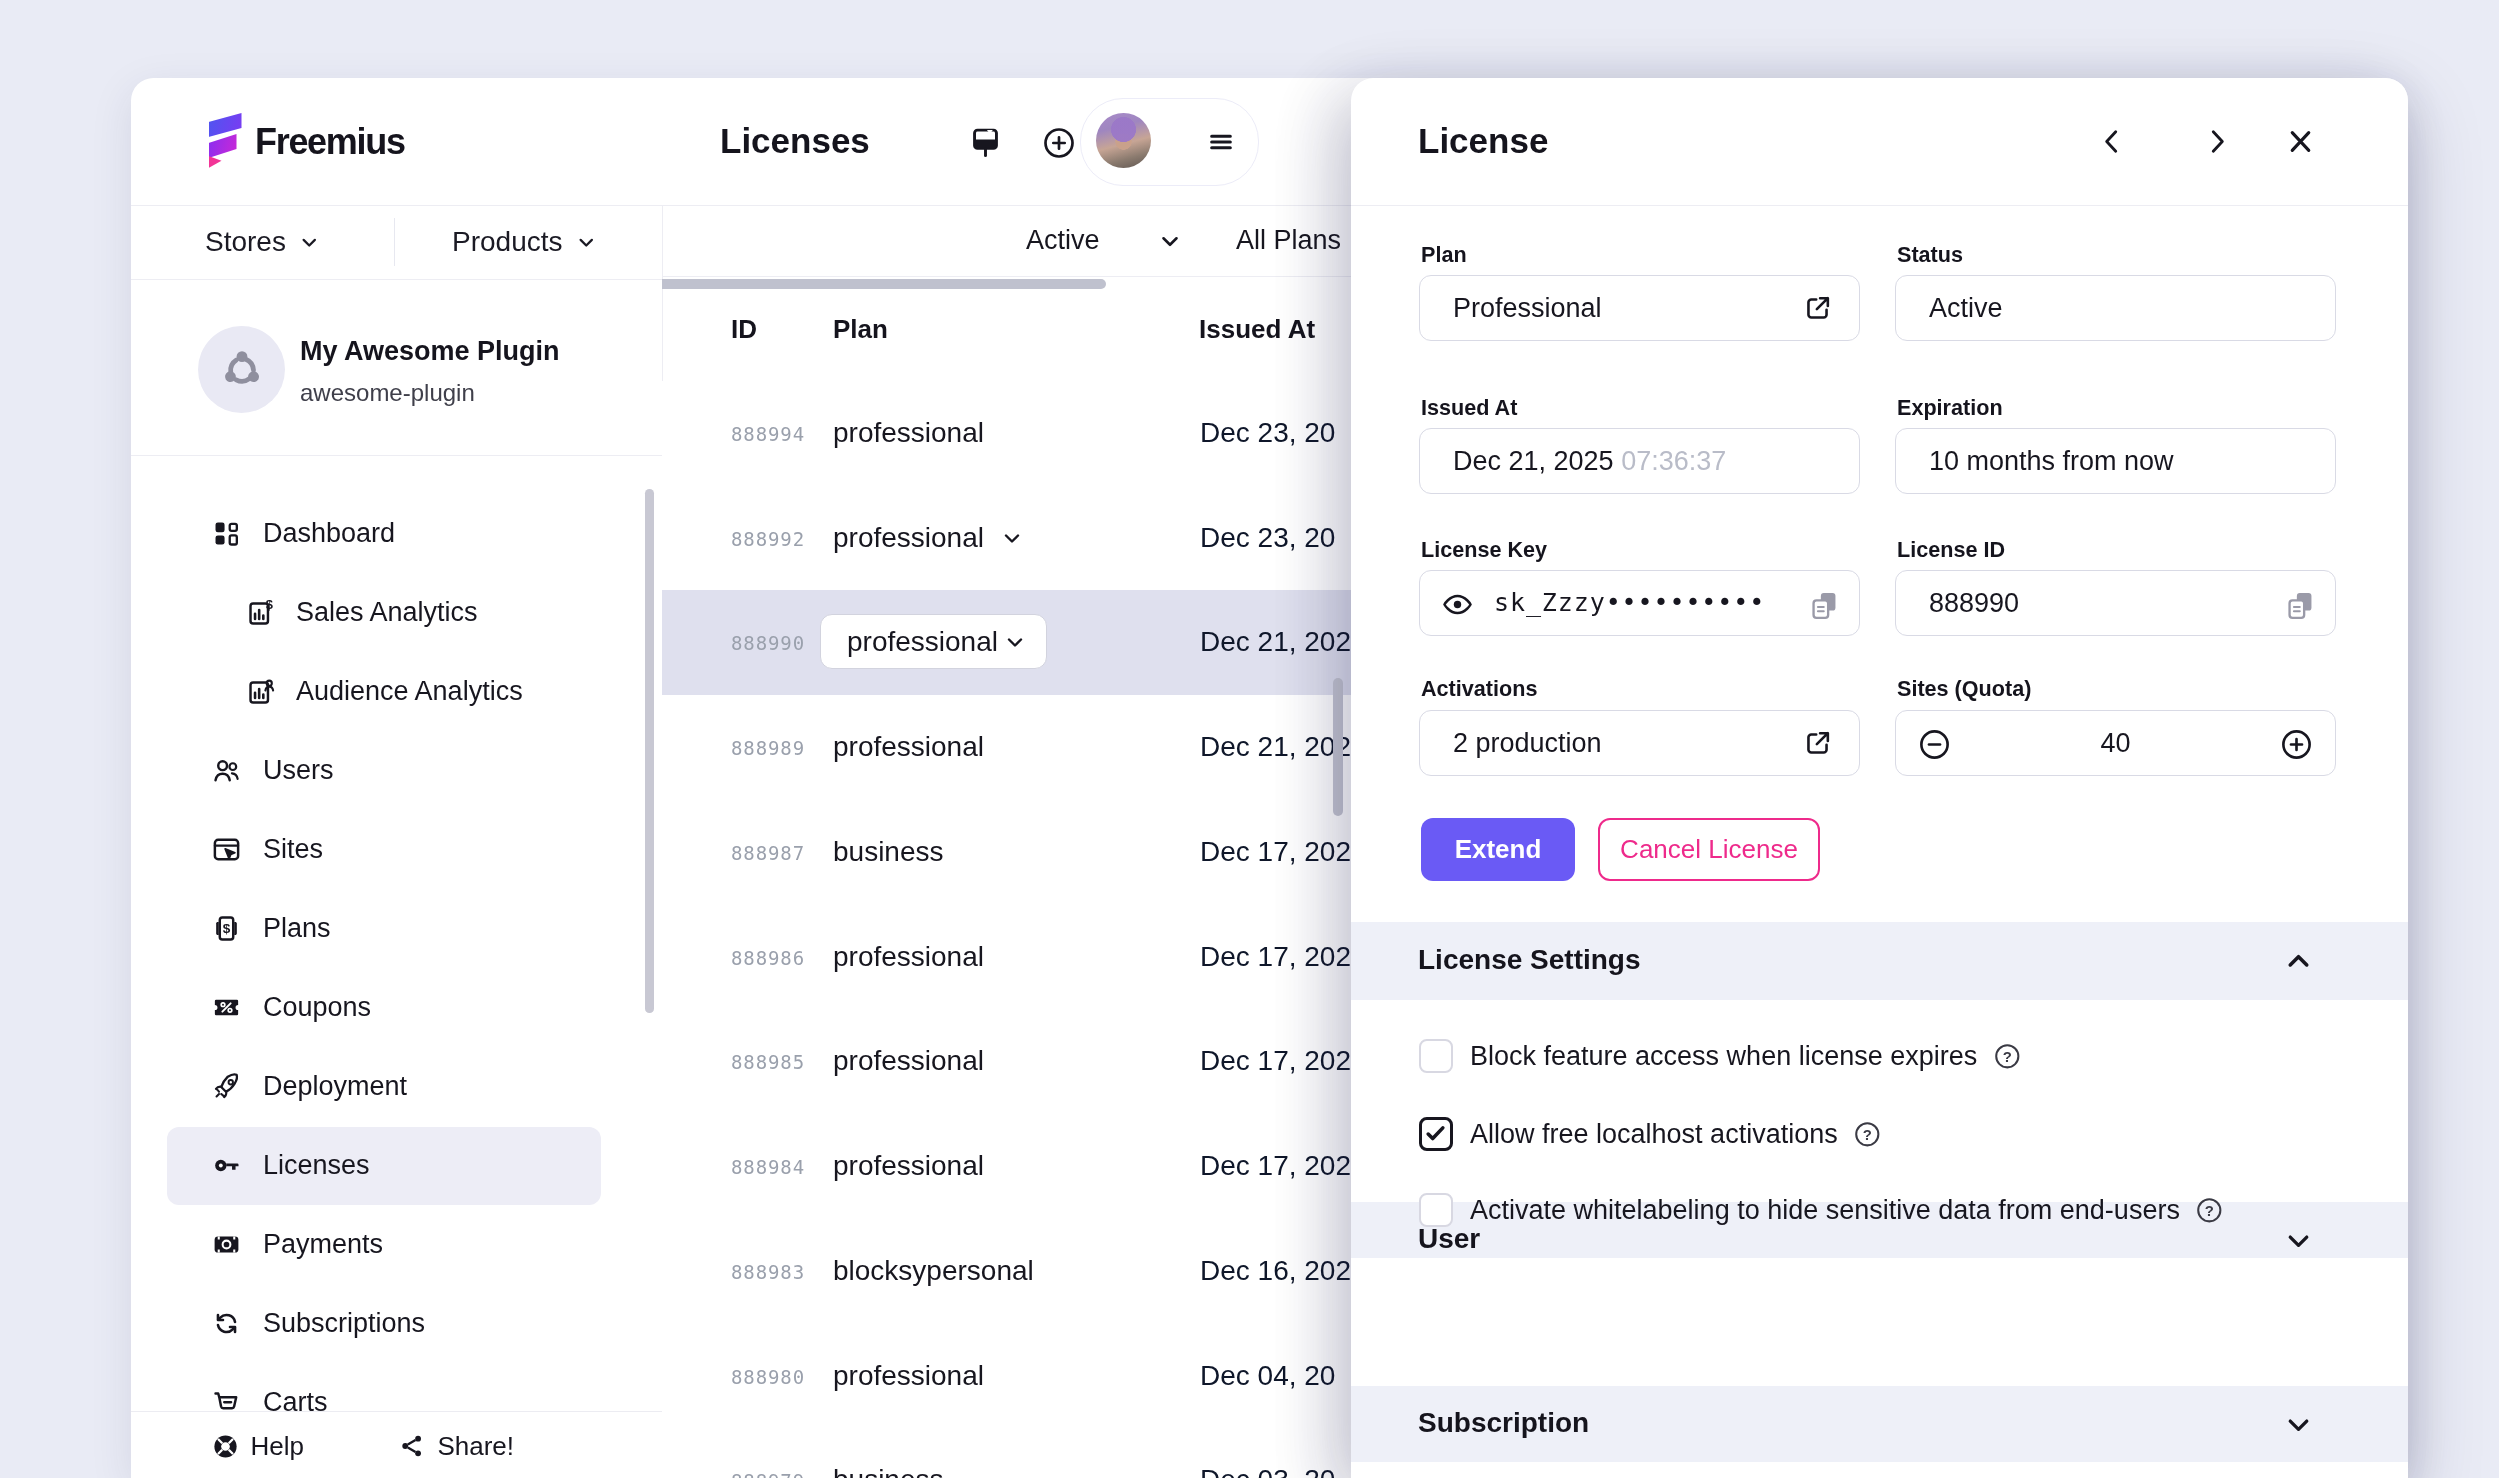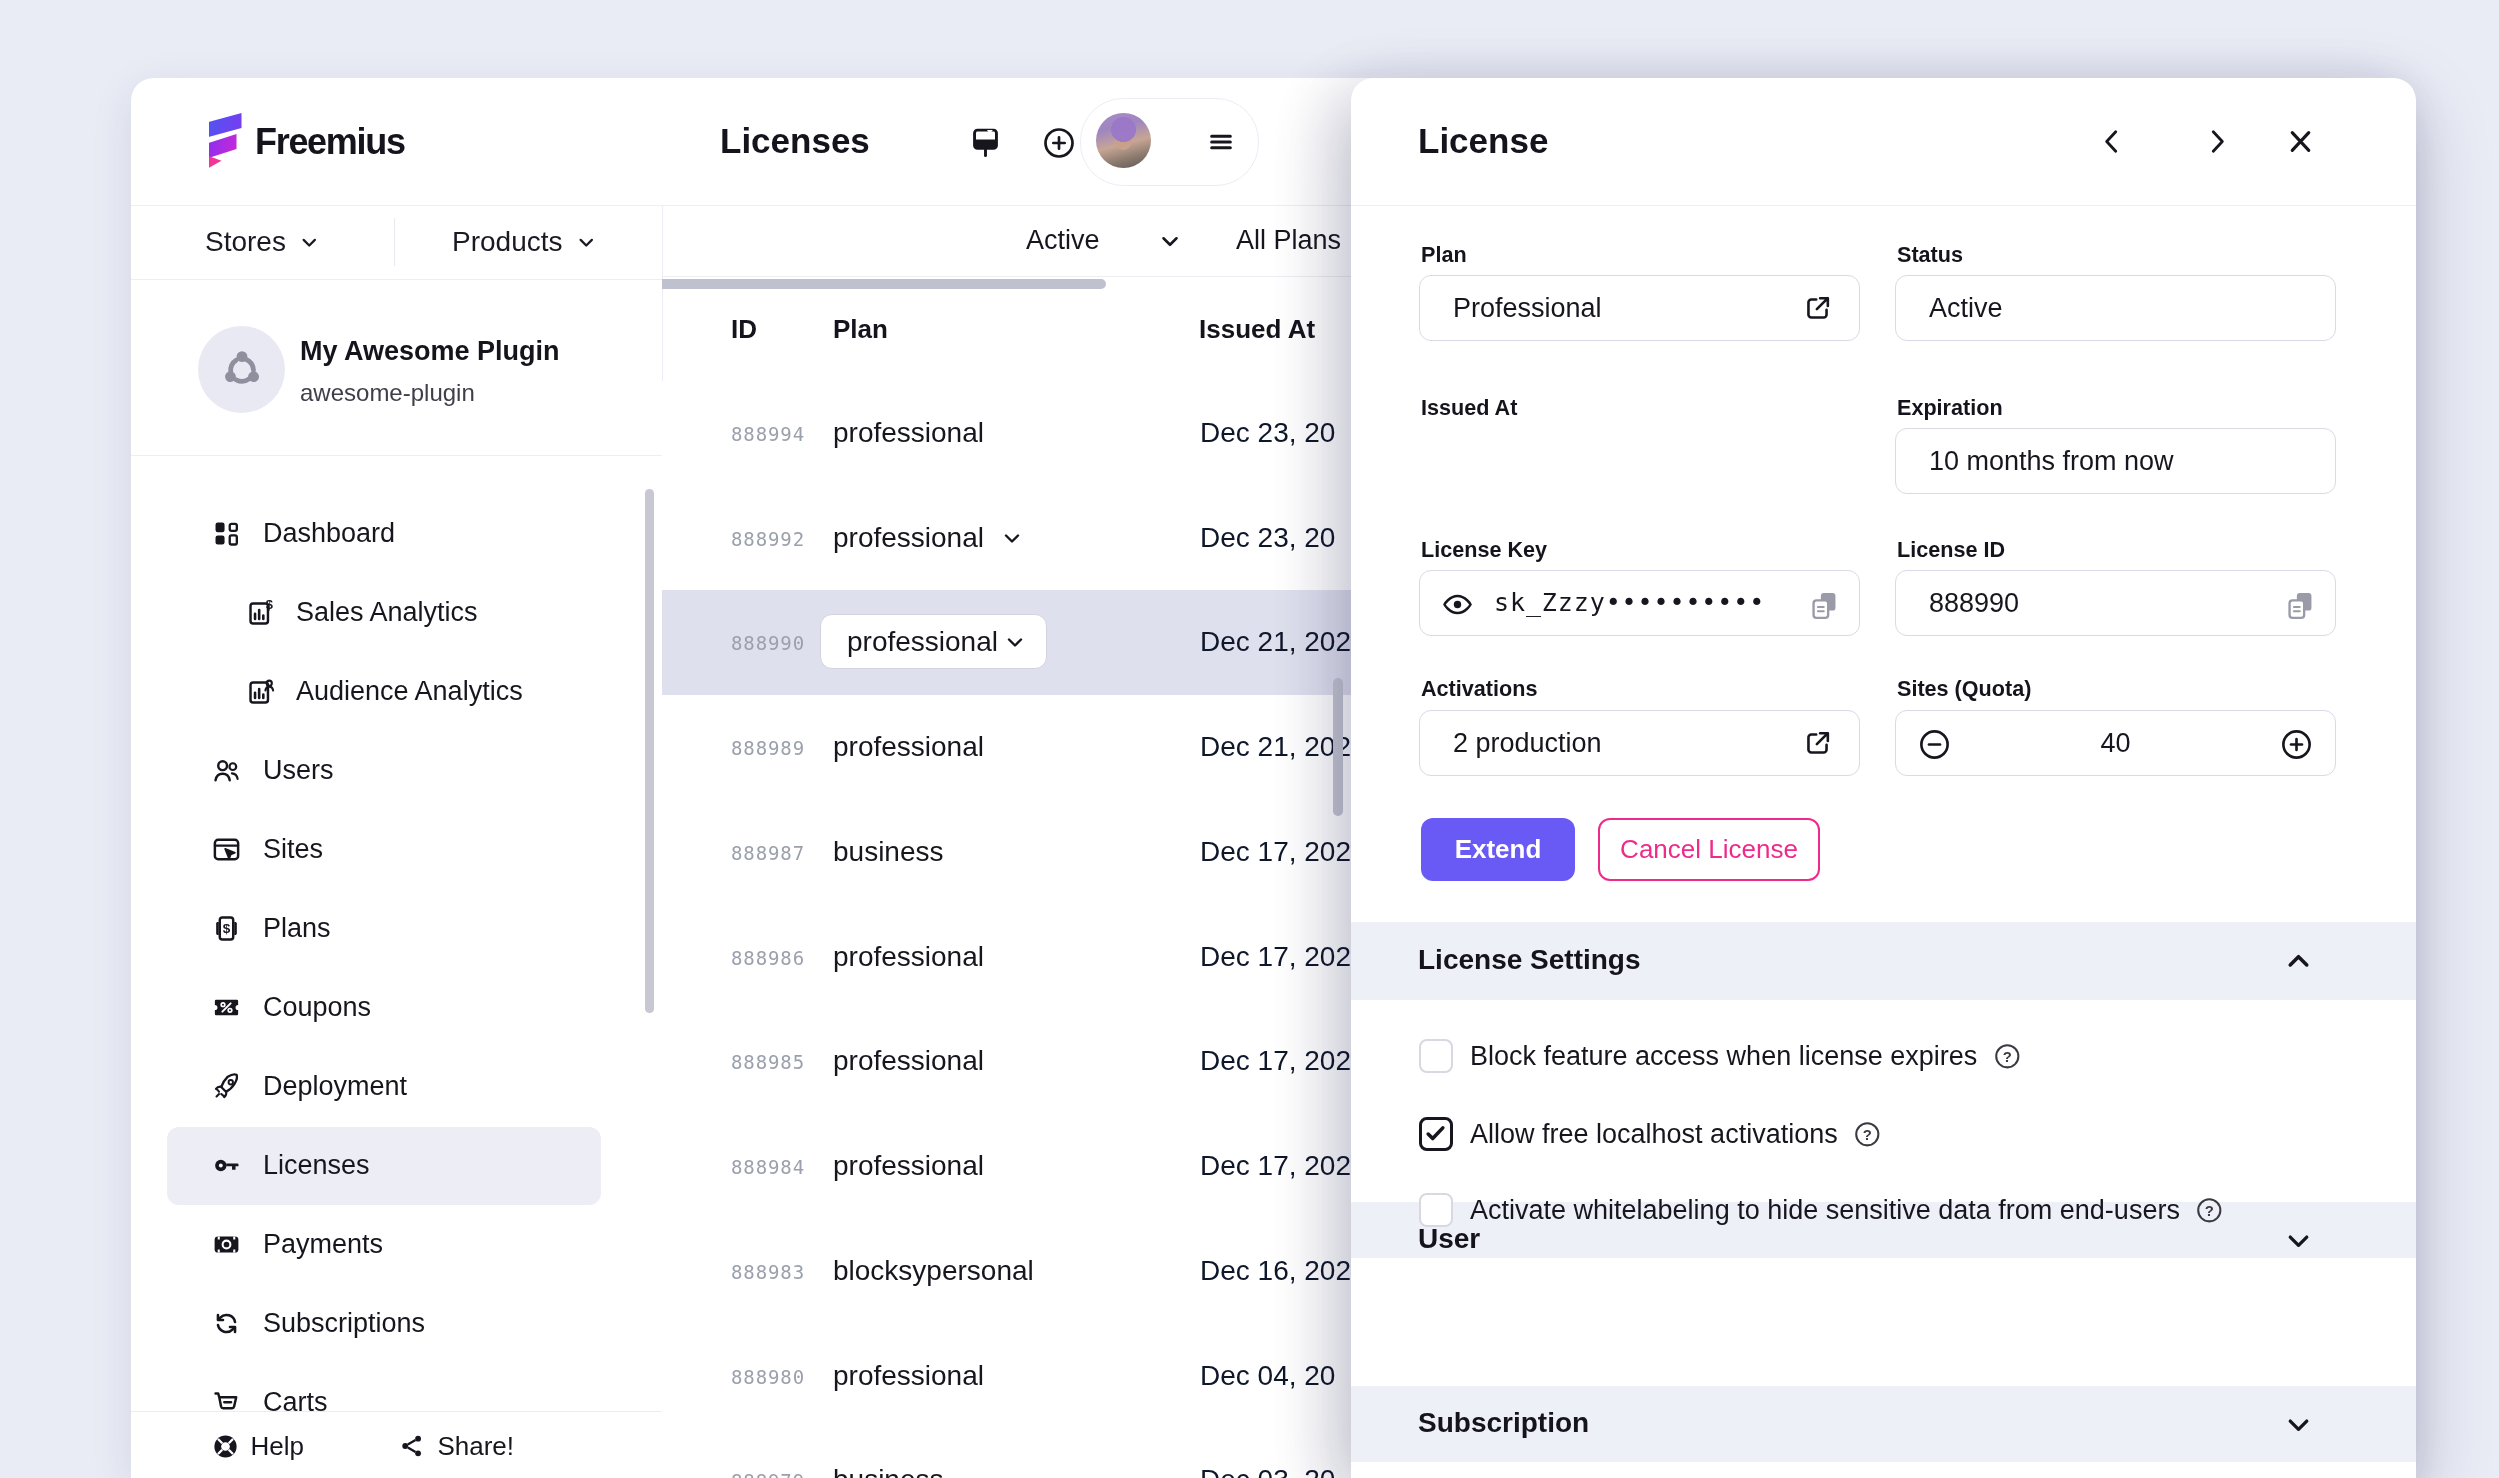--- a/index.html
+++ b/index.html
@@ -77,21 +77,21 @@
   .row .rid{position:absolute;left:69px;top:42px;font-family:"DejaVu Sans Mono",monospace;font-size:19px;color:#9aa0ac;letter-spacing:0.9px;}
   .row .rplan{position:absolute;left:171px;top:36px;font-size:28px;color:#17161f;display:flex;align-items:center;gap:15.6px;}
   .row .rplan .chev{width:24px;height:24px;color:#17161f;}
   .row .plan-pill{position:absolute;left:158px;top:24px;width:227px;height:55px;background:#fff;border:1.7px solid #d2d3de;border-radius:12px;display:flex;align-items:center;justify-content:space-between;padding:0 19px 0 26px;box-sizing:border-box;font-size:28px;cursor:pointer;}
   .row .plan-pill .chev{width:24px;height:24px;}
   .row .rdate{position:absolute;left:538px;top:36px;font-size:28px;color:#0f172a;white-space:nowrap;}
   .table-scrollbar{position:absolute;left:1202px;top:600px;width:9.5px;height:138px;border-radius:5.2px;background:#c5c6d1;}
 
   
   .panel{position:absolute;left:1351px;top:78px;width:1057px;height:1400px;background:#fff;border-radius:22.5px 22.5px 0 0;
-         box-shadow:-21px 15.6px 61px rgba(30,30,75,.14), 0 26px 78px rgba(30,30,75,.20);overflow:hidden;padding-left:8px;}
+         box-shadow:-21px 15.6px 61px rgba(30,30,75,.14), 0 26px 78px rgba(30,30,75,.20);overflow:hidden;}
   .panel-header{position:absolute;left:0;top:0;width:100%;height:127px;border-bottom:1.7px solid #ededf3;}
   .panel-title{position:absolute;left:67px;top:43px;font-size:35px;font-weight:700;color:#15141d;}
   .pnav{position:absolute;top:42px;width:42px;height:42px;color:#17161f;cursor:pointer;display:flex;align-items:center;justify-content:center;}
 
   .flabel{position:absolute;font-size:21.6px;font-weight:700;color:#15141d;}
   .fbox{position:absolute;width:441px;height:66px;border:1.7px solid #d9dae5;border-radius:12px;background:#fff;box-sizing:border-box;cursor:text;}
   .fbox .fval{position:absolute;left:33px;top:17.3px;font-size:27px;color:#17161f;white-space:nowrap;}
   .fbox .ftime{color:#b9bcc8;}
   .fbox .right-icon{position:absolute;right:26px;top:17.3px;width:31px;height:31px;color:#17161f;cursor:pointer;}
   .fbox .copy-ic{right:21px;}
@@ -533,20 +533,23 @@
             <path d="M14 4h6v6M20 4l-8.5 8.5" stroke="currentColor" fill="none" stroke-linecap="round" stroke-linejoin="round" stroke-width="2"></path>
           </svg>
         </span>
     </div>
     <div class="fbox" style="left:544px;top:197px">
       <span class="fval">Active</span>
     </div>
 
     <div class="flabel" style="left:70px;top:317px">Issued At</div>
     <div class="flabel" style="left:546px;top:317px">Expiration</div>
+    <div class="fbox" style="left:68px;top:350px">
+      <span class="fval"><span>Dec 21, 2025</span> <span class="ftime">07:36:37</span></span>
+    </div>
     <div class="fbox" style="left:544px;top:350px">
       <span class="fval">10 months from now</span>
     </div>
 
     <div class="flabel" style="left:70px;top:459px">License Key</div>
     <div class="flabel" style="left:546px;top:459px">License ID</div>
     <div class="fbox" style="left:68px;top:492px">
       <span class="eye js-icon">
           <svg viewBox="0 0 24 24" xmlns="http://www.w3.org/2000/svg" width="33" height="33">
             <path d="M2.5 12S6 5.8 12 5.8 21.5 12 21.5 12 18 18.2 12 18.2 2.5 12 2.5 12z" stroke="currentColor" fill="none" stroke-linecap="round" stroke-linejoin="round" stroke-width="1.8"></path>

